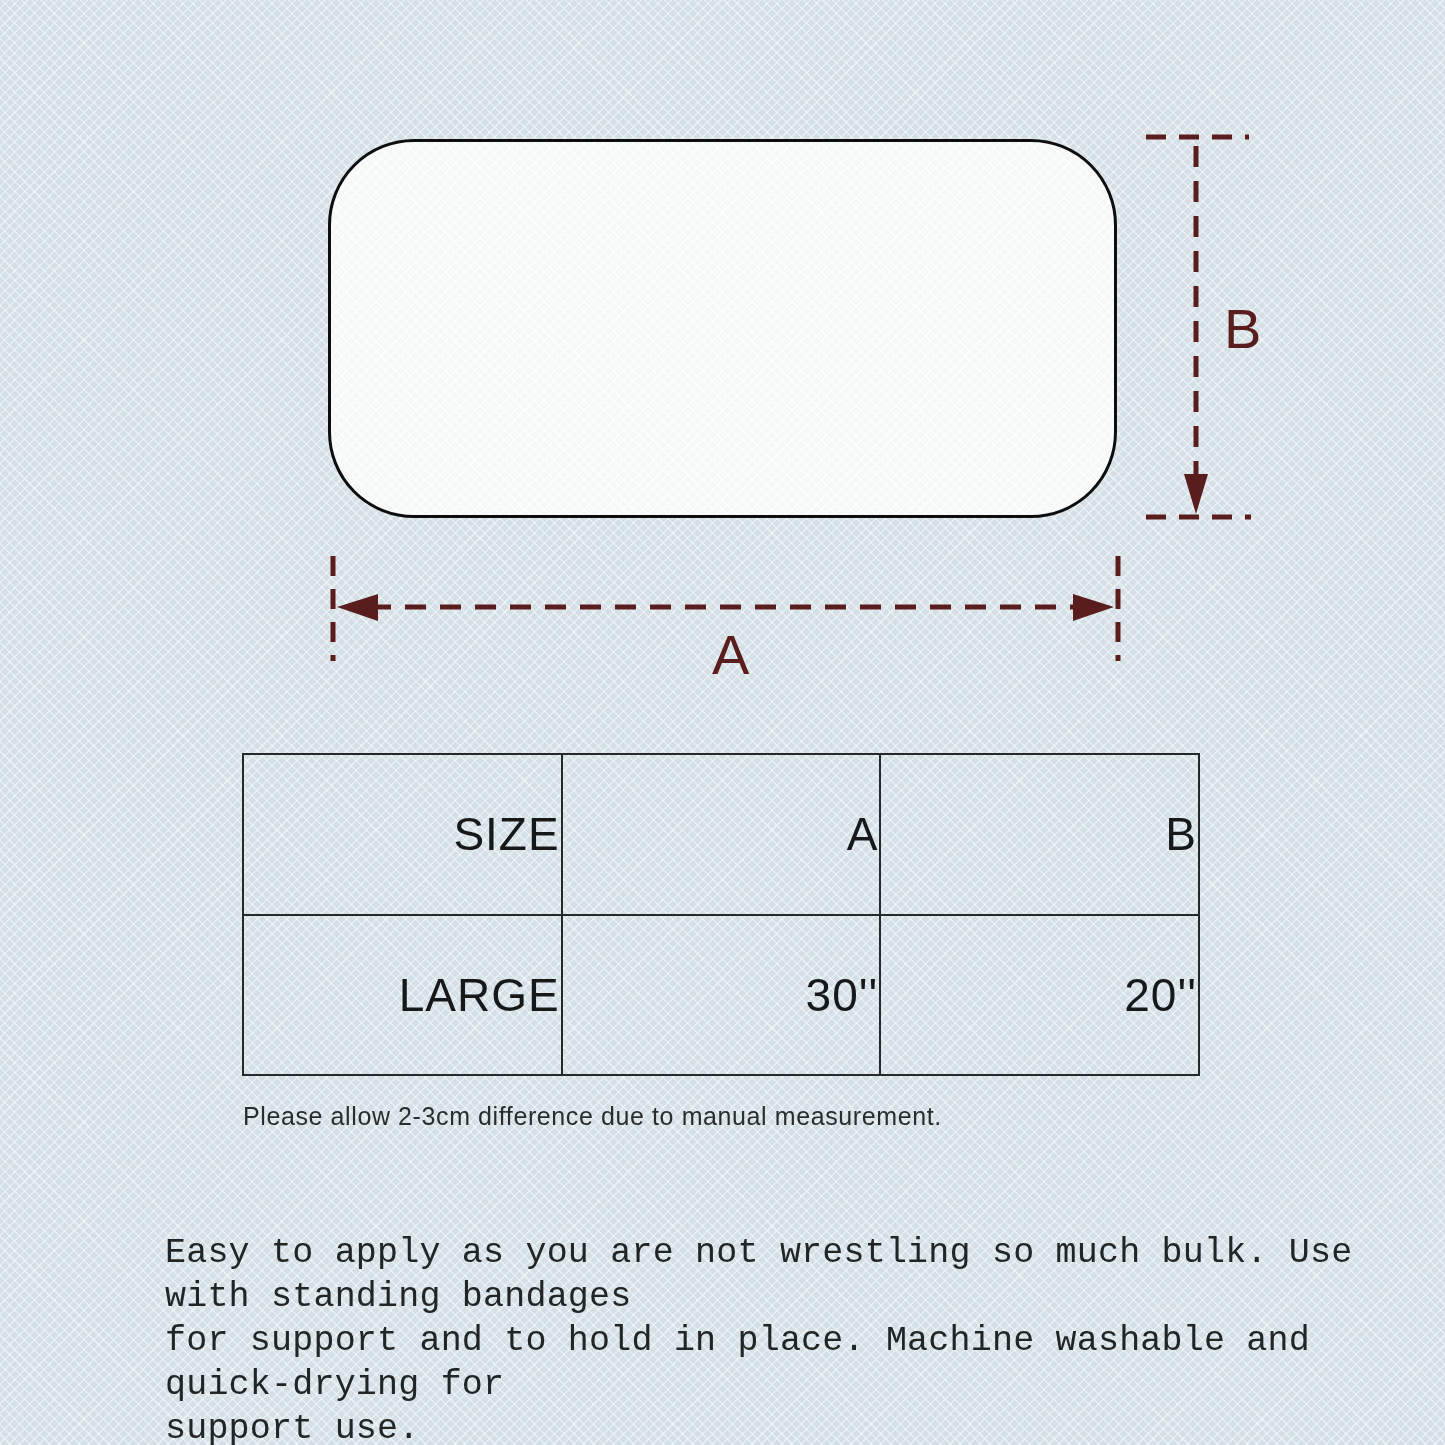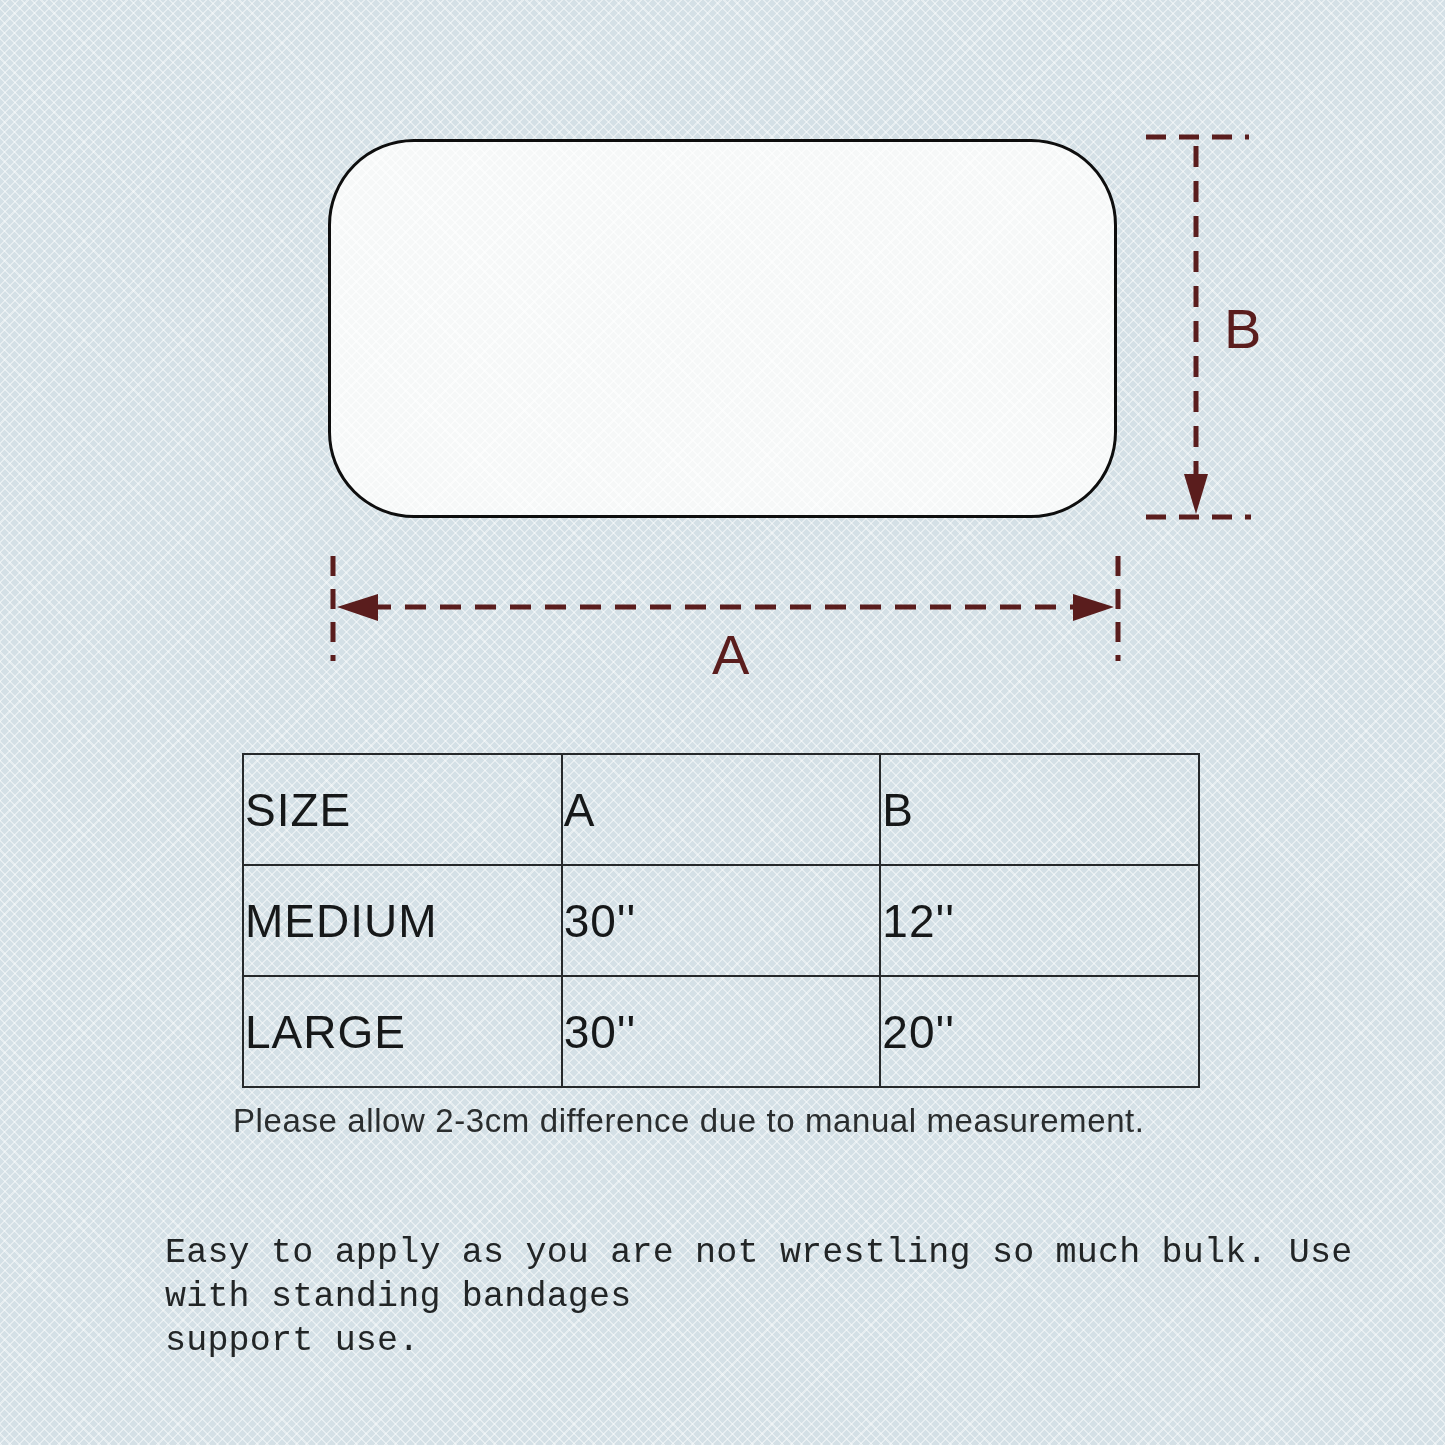--- a/index.html
+++ b/index.html
@@ -56,34 +56,34 @@
     position: absolute;
     left: 242px;
     top: 753px;
     width: 958px;
     height: 323px;
     border-collapse: collapse;
     table-layout: fixed;
   }
   .size-table th, .size-table td {
     border: 2px solid #26292b;
-    text-align: left;
+    text-align: right;
     vertical-align: middle;
     font-size: 46px;
     font-weight: 400;
     color: #161819;
     height: 107px;
     letter-spacing: 1px;
   }
 
   .measure-note {
     position: absolute;
-    left: 233px;
+    left: 243px;
     top: 1102px;
-    font-size: 33px;
+    font-size: 25px;
     color: #2a2d2e;
     letter-spacing: 0.6px;
     white-space: nowrap;
   }
 
   .description {
     position: absolute;
     left: 165px;
     top: 1231px;
     width: 1230px;
@@ -123,32 +123,28 @@
   <div class="dim-label dim-label-a">A</div>
 
   <table class="size-table">
     <tbody>
       <tr>
         <th>SIZE</th>
         <th>A</th>
         <th>B</th>
       </tr>
       <tr>
-        <td>MEDIUM</td>
-        <td>30''</td>
-        <td>12''</td>
-      </tr>
-      <tr>
         <td>LARGE</td>
         <td>30''</td>
         <td>20''</td>
       </tr>
     </tbody>
   </table>
 
   <div class="measure-note">Please allow 2-3cm difference due to manual measurement.</div>
 
   <div class="description">
     <div>Easy to apply as you are not wrestling so much bulk. Use with standing bandages</div>
+    <div>for support and to hold in place. Machine washable and quick-drying for</div>
     <div>support use.</div>
   </div>
 
 </div>
 
 </body></html>

